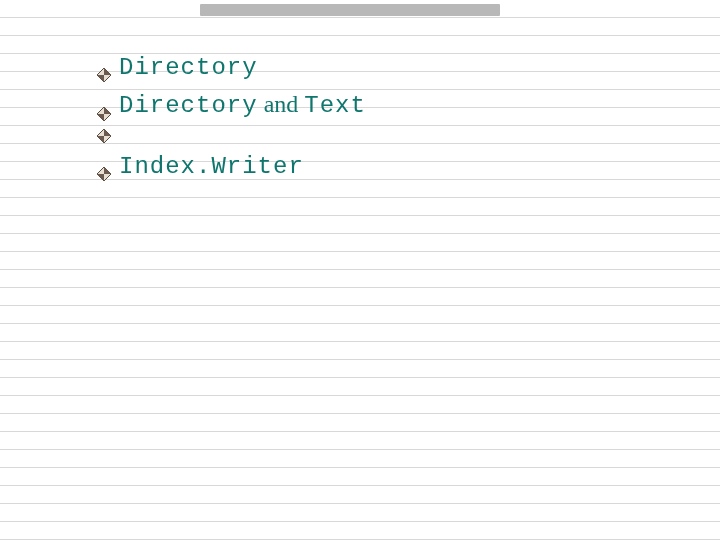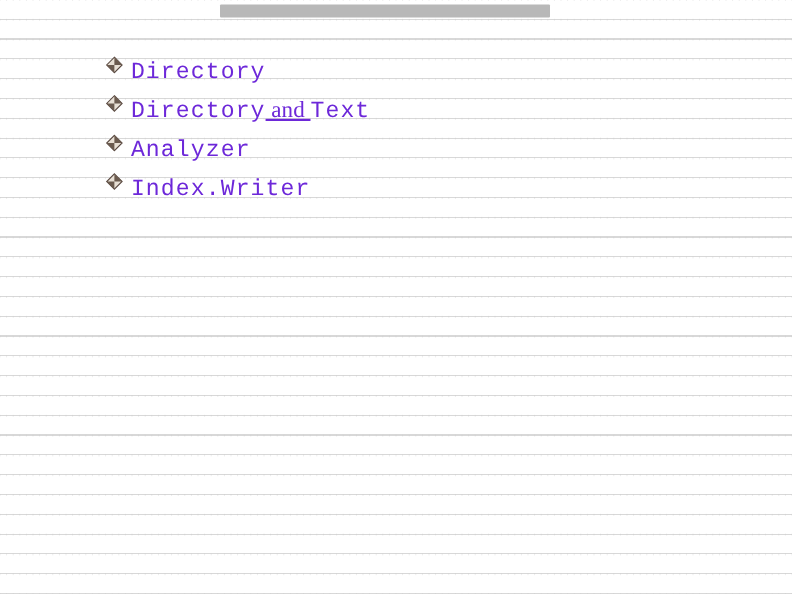--- a/index.html
+++ b/index.html
@@ -78,25 +78,25 @@
       letter-spacing: 0.5px;
     }
     
     .bullet-list {
       list-style: none;
       padding-left: 55px;
     }
     
     .bullet-item {
       display: flex;
-      align-items: flex-start;
+      align-items: flex-end;
       margin-bottom: 4px;
-      font-size: 21px;
+      font-size: 24px;
       line-height: 1.35;
-      color: #6d28d9;
+      color: #0f766e;
     }
     
     .bullet-icon {
       display: inline-flex;
       align-items: center;
       justify-content: center;
       width: 18px;
       height: 18px;
       margin-right: 6px;
       flex-shrink: 0;
@@ -107,21 +107,20 @@
       height: 16px;
     }
     
     .code-text {
       font-family: 'Courier New', Courier, monospace;
       letter-spacing: 1px;
     }
     
     .regular-text {
       font-family: 'Times New Roman', Times, serif;
-      text-decoration: underline;
     }
   </style>
 </head>
 <body>
 
 <div class="paper-bg"></div>
 
 <div class="top-bar">
   <div class="binding-bar"></div>
 </div>
@@ -151,21 +150,20 @@
         <span><span class="code-text">Directory</span><span class="regular-text"> and </span><span class="code-text">Text</span></span>
       </li>
       <li class="bullet-item">
         <span class="bullet-icon">
           <svg viewBox="0 0 16 16">
   <polygon points="8,1 15,8 8,15 1,8" fill="#e8e0d5" stroke="#5a4a42" stroke-width="1"></polygon>
   <polygon points="8,1 15,8 8,8" fill="#6b5b4f"></polygon>
   <polygon points="1,8 8,15 8,8" fill="#6b5b4f"></polygon>
 </svg>
         </span>
-        <span><span class="code-text">Analyzer</span></span>
       </li>
       <li class="bullet-item">
         <span class="bullet-icon">
           <svg viewBox="0 0 16 16">
   <polygon points="8,1 15,8 8,15 1,8" fill="#e8e0d5" stroke="#5a4a42" stroke-width="1"></polygon>
   <polygon points="8,1 15,8 8,8" fill="#6b5b4f"></polygon>
   <polygon points="1,8 8,15 8,8" fill="#6b5b4f"></polygon>
 </svg>
         </span>
         <span><span class="code-text">Index.Writer</span></span>

